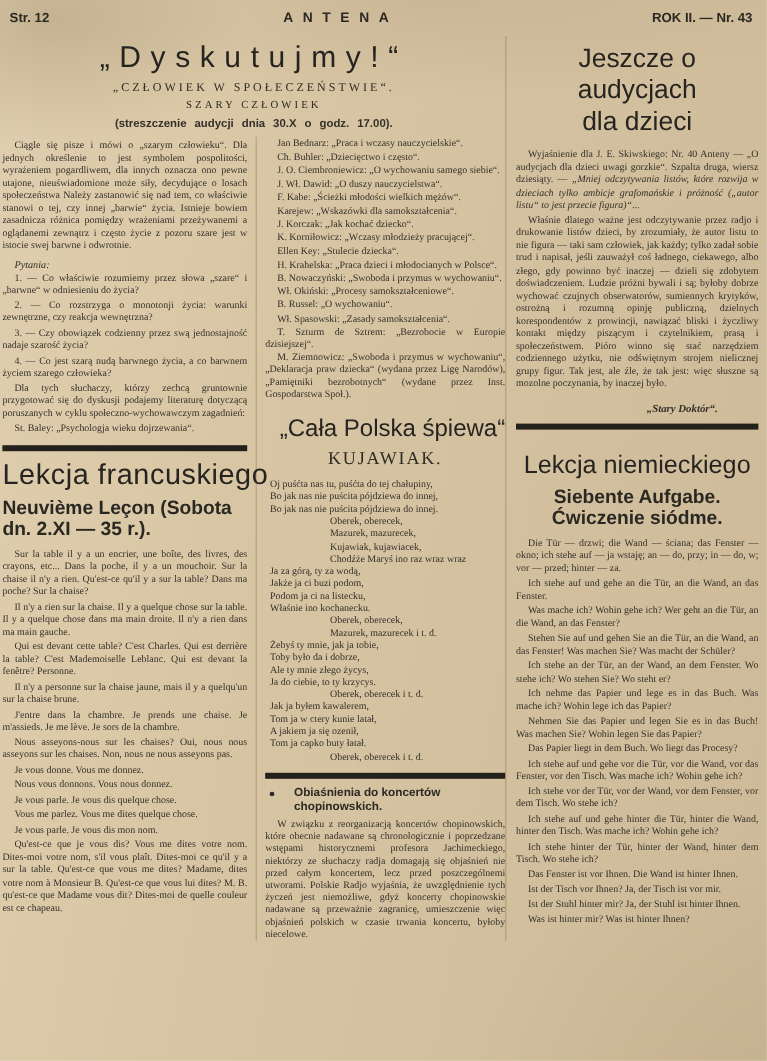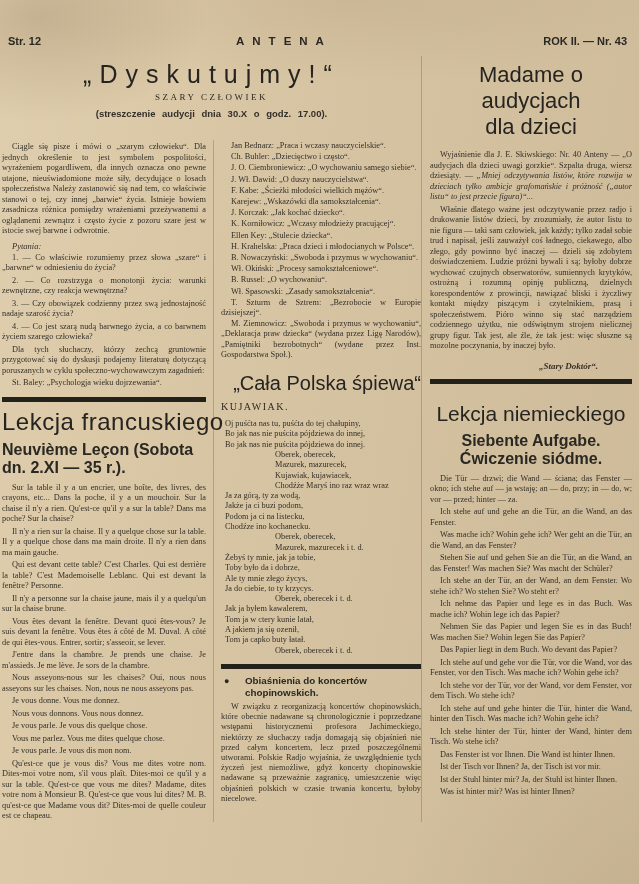--- a/index.html
+++ b/index.html
@@ -8,21 +8,21 @@
     background:#d8c5a3;
     background-image:
       radial-gradient(ellipse 260px 160px at 6% 2%, rgba(116,92,58,.24), transparent 65%),
       radial-gradient(ellipse 500px 120px at 55% 0%, rgba(116,92,58,.12), transparent 70%),
       radial-gradient(ellipse 420px 320px at 102% 104%, rgba(116,92,58,.10), transparent 65%),
       linear-gradient(100deg, rgba(255,246,222,.20) 0%, rgba(0,0,0,0) 35%, rgba(108,86,52,.10) 100%);
     color:#34302a;
     font-family:"Liberation Serif","DejaVu Serif",serif;
   }
   .hdr{position:relative; height:22px; padding:8px 10px 0 8px;
-       font-family:"Liberation Sans","DejaVu Sans",sans-serif; font-weight:bold; font-size:11px; color:#2a2822;margin-top:26px;}
+       font-family:"Liberation Sans","DejaVu Sans",sans-serif; font-weight:bold; font-size:11px; color:#2a2822;}
   .hdr .pageno{position:absolute; left:8px; top:9px;}
   .hdr .masthead{position:absolute; left:236px; top:9px; letter-spacing:8px; font-size:11.5px;}
   .hdr .issue{position:absolute; right:12px; top:9px;}
 
   .bodyrow{display:flex; padding:0 2px;}
   .leftwrap{width:419px;}
   .colright{width:202px; padding-left:8px; border-left:1px solid rgba(92,75,48,.30);}
 
   .lead{text-align:center; padding-top:4px; height:80px;}
   .lead-title{font-family:"Liberation Sans","DejaVu Sans",sans-serif; font-size:25px; letter-spacing:8px; color:#262420;}
@@ -39,21 +39,21 @@
   .ital{font-style:italic;}
   .qlabel{margin:0; padding-top:4px; font-size:8.5px; font-style:italic; text-indent:10px;}
 
   .bar{height:5px; background:#23211b; margin:8px 0 6px;}
 
   .h-fr{font-family:"Liberation Sans","DejaVu Sans",sans-serif; font-weight:400; font-size:24px; letter-spacing:.5px; margin:1px 0 5px; color:#262420; white-space:nowrap;}
   .subhead{font-family:"Liberation Sans","DejaVu Sans",sans-serif; font-weight:bold; font-size:16px; margin:0 0 4px; color:#2a2822;}
   .subhead.ctr{text-align:center;}
 
   .h-song{font-family:"Liberation Sans","DejaVu Sans",sans-serif; font-weight:400; font-size:20px; text-align:right; margin:12px 0 6px; color:#262420; white-space:nowrap;}
-  .kuj{font-size:10px; letter-spacing:1.5px; margin:0 0 7px; color:#2e2b25;}
+  .kuj{text-align:center; font-size:15px; letter-spacing:1.5px; margin:0 0 7px; color:#2e2b25;}
   .verse{font-size:8.3px; line-height:10.3px; margin-left:4px;}
   .vline{white-space:nowrap;}
   .vline.ind{margin-left:50px;}
 
   .bullet-head{font-family:"Liberation Sans","DejaVu Sans",sans-serif; font-weight:bold; font-size:9.8px; line-height:12px; padding-left:24px; position:relative; margin:2px 0 2px; color:#2a2822;}
   .bdot{position:absolute; left:3px; top:0; font-size:9px;}
 
   .h-right{font-family:"Liberation Sans","DejaVu Sans",sans-serif; font-weight:400; font-size:22px; line-height:26px; text-align:center; margin:6px 0 8px; color:#262420;}
   .h-de{font-family:"Liberation Sans","DejaVu Sans",sans-serif; font-weight:400; font-size:21px; text-align:center; margin:18px 0 6px; color:#262420; white-space:nowrap;}
   .sig{text-align:right; padding-right:34px; font-style:italic; font-weight:bold; font-size:9px; margin:9px 0 2px;}
@@ -68,20 +68,21 @@
     <span class="masthead">ANTENA</span>
     <span class="issue">ROK II. — Nr. 43</span>
   </div>
 
   <div class="bodyrow">
 
     <div class="leftwrap">
 
       <div class="lead">
         <div class="lead-title">„Dyskutujmy!“</div>
+        <div class="lead-sub1">„CZŁOWIEK W SPOŁECZEŃSTWIE“.</div>
         <div class="lead-sub2">SZARY CZŁOWIEK</div>
         <div class="lead-sub3">(streszczenie audycji dnia 30.X o godz. 17.00).</div>
       </div>
 
       <div class="twocol">
 
         <div class="colleft">
           <p class="para">Ciągle się pisze i mówi o „szarym człowieku“. Dla jednych określenie to jest symbolem pospolitości, wyrażeniem pogardliwem, dla innych oznacza ono pewne utajone, nieuświadomione może siły, decydujące o losach społeczeństwa Należy zastanowić się nad tem, co właściwie stanowi o tej, czy innej „barwie“ życia. Istnieje bowiem zasadnicza różnica pomiędzy wrażeniami przeżywanemi a oglądanemi zewnątrz i często życie z pozoru szare jest w istocie swej barwne i odwrotnie.</p>
           <p class="qlabel">Pytania:</p>
           <div>
@@ -95,21 +96,20 @@
 
           <div class="bar"></div>
 
           <h2 class="h-fr">Lekcja francuskiego</h2>
           <div class="subhead">Neuvième Leçon (Sobota dn. 2.XI — 35 r.).</div>
           <div>
               <p class="para">Sur la table il y a un encrier, une boîte, des livres, des crayons, etc... Dans la poche, il y a un mouchoir. Sur la chaise il n'y a rien. Qu'est-ce qu'il y a sur la table? Dans ma poche? Sur la chaise?</p>
               <p class="para">Il n'y a rien sur la chaise. Il y a quelque chose sur la table. Il y a quelque chose dans ma main droite. Il n'y a rien dans ma main gauche.</p>
               <p class="para">Qui est devant cette table? C'est Charles. Qui est derrière la table? C'est Mademoiselle Leblanc. Qui est devant la fenêtre? Personne.</p>
               <p class="para">Il n'y a personne sur la chaise jaune, mais il y a quelqu'un sur la chaise brune.</p>
-              <p class="para">Vous êtes devant la fenêtre. Devant quoi êtes-vous? Je suis devant la fenêtre. Vous êtes à côté de M. Duval. A côté de qui êtes-vous. Entrer, sortir; s'asseoir, se lever.</p>
               <p class="para">J'entre dans la chambre. Je prends une chaise. Je m'assieds. Je me lève. Je sors de la chambre.</p>
               <p class="para">Nous asseyons-nous sur les chaises? Oui, nous nous asseyons sur les chaises. Non, nous ne nous asseyons pas.</p>
               <p class="para">Je vous donne. Vous me donnez.</p>
               <p class="para">Nous vous donnons. Vous nous donnez.</p>
               <p class="para">Je vous parle. Je vous dis quelque chose.</p>
               <p class="para">Vous me parlez. Vous me dites quelque chose.</p>
               <p class="para">Je vous parle. Je vous dis mon nom.</p>
               <p class="para">Qu'est-ce que je vous dis? Vous me dites votre nom. Dites-moi votre nom, s'il vous plaît. Dites-moi ce qu'il y a sur la table. Qu'est-ce que vous me dites? Madame, dites votre nom à Monsieur B. Qu'est-ce que vous lui dites? M. B. qu'est-ce que Madame vous dit? Dites-moi de quelle couleur est ce chapeau.</p>
             </div>
         </div>
@@ -140,21 +140,21 @@
               <div class="vline">Oj puśćta nas tu, puśćta do tej chałupiny,</div>
               <div class="vline">Bo jak nas nie puścita pójdziewa do innej,</div>
               <div class="vline">Bo jak nas nie puścita pójdziewa do innej.</div>
               <div class="vline ind">Oberek, oberecek,</div>
               <div class="vline ind">Mazurek, mazurecek,</div>
               <div class="vline ind">Kujawiak, kujawiacek,</div>
               <div class="vline ind">Chodźże Maryś ino raz wraz wraz</div>
               <div class="vline">Ja za górą, ty za wodą,</div>
               <div class="vline">Jakże ja ci buzi podom,</div>
               <div class="vline">Podom ja ci na listecku,</div>
-              <div class="vline">Chodźze ino kochanecku.</div>
+              <div class="vline">Właśnie ino kochanecku.</div>
               <div class="vline ind">Oberek, oberecek,</div>
               <div class="vline ind">Mazurek, mazurecek i t. d.</div>
               <div class="vline">Żebyś ty mnie, jak ja tobie,</div>
               <div class="vline">Toby było da i dobrze,</div>
               <div class="vline">Ale ty mnie złego życys,</div>
               <div class="vline">Ja do ciebie, to ty krzycys.</div>
               <div class="vline ind">Oberek, oberecek i t. d.</div>
               <div class="vline">Jak ja byłem kawalerem,</div>
               <div class="vline">Tom ja w ctery kunie latał,</div>
               <div class="vline">A jakiem ja się ozenił,</div>
@@ -168,39 +168,39 @@
             <span class="bdot">●</span>
             <span>Obiaśnienia do koncertów chopinowskich.</span>
           </div>
           <p class="para">W związku z reorganizacją koncertów chopinowskich, które obecnie nadawane są chronologicznie i poprzedzane wstępami historycznemi profesora Jachimeckiego, niektórzy ze słuchaczy radja domagają się objaśnień nie przed całym koncertem, lecz przed poszczególnemi utworami. Polskie Radjo wyjaśnia, że uwzględnienie tych życzeń jest niemożliwe, gdyż koncerty chopinowskie nadawane są przeważnie zagranicę, umieszczenie więc objaśnień polskich w czasie trwania koncertu, byłoby niecelowe.</p>
         </div>
 
       </div>
     </div>
 
     <div class="colright">
-      <h1 class="h-right"><span>Madame o audycjach</span><br><span>dla dzieci</span></h1>
+      <h1 class="h-right"><span>Jeszcze o audycjach</span><br><span>dla dzieci</span></h1>
 
       <p class="para"><span>Wyjaśnienie dla J. E. Skiwskiego: Nr. 40 Anteny — „O audycjach dla dzieci uwagi gorzkie“. Szpalta druga, wiersz dziesiąty. — </span><span class="ital">„Mniej odczytywania listów, które rozwija w dzieciach tylko ambicje grafomańskie i próżność („autor listu“ to jest przecie figura)“...</span></p>
       <p class="para">Właśnie dlatego ważne jest odczytywanie przez radjo i drukowanie listów dzieci, by zrozumiały, że autor listu to nie figura — taki sam człowiek, jak każdy; tylko zadał sobie trud i napisał, jeśli zauważył coś ładnego, ciekawego, albo złego, gdy powinno być inaczej — dzieli się zdobytem doświadczeniem. Ludzie próżni bywali i są; byłoby dobrze wychować czujnych obserwatorów, sumiennych krytyków, ostrożną i rozumną opinję publiczną, dzielnych korespondentów z prowincji, nawiązać bliski i życzliwy kontakt między piszącym i czytelnikiem, prasą i społeczeństwem. Pióro winno się stać narzędziem codziennego użytku, nie odświętnym strojem nielicznej grupy figur. Tak jest, ale źle, że tak jest: więc słuszne są mozolne poczynania, by inaczej było.</p>
       <div class="sig">„Stary Doktór“.</div>
 
       <div class="bar"></div>
 
       <h2 class="h-de">Lekcja niemieckiego</h2>
       <div class="subhead ctr">Siebente Aufgabe. Ćwiczenie siódme.</div>
       <div>
           <p class="para">Die Tür — drzwi; die Wand — ściana; das Fenster — okno; ich stehe auf — ja wstaję; an — do, przy; in — do, w; vor — przed; hinter — za.</p>
           <p class="para">Ich stehe auf und gehe an die Tür, an die Wand, an das Fenster.</p>
           <p class="para">Was mache ich? Wohin gehe ich? Wer geht an die Tür, an die Wand, an das Fenster?</p>
           <p class="para">Stehen Sie auf und gehen Sie an die Tür, an die Wand, an das Fenster! Was machen Sie? Was macht der Schüler?</p>
           <p class="para">Ich stehe an der Tür, an der Wand, an dem Fenster. Wo stehe ich? Wo stehen Sie? Wo steht er?</p>
           <p class="para">Ich nehme das Papier und lege es in das Buch. Was mache ich? Wohin lege ich das Papier?</p>
           <p class="para">Nehmen Sie das Papier und legen Sie es in das Buch! Was machen Sie? Wohin legen Sie das Papier?</p>
-          <p class="para">Das Papier liegt in dem Buch. Wo devant das Papier?</p>
+          <p class="para">Das Papier liegt in dem Buch. Wo liegt das Procesy?</p>
           <p class="para">Ich stehe auf und gehe vor die Tür, vor die Wand, vor das Fenster, vor den Tisch. Was mache ich? Wohin gehe ich?</p>
           <p class="para">Ich stehe vor der Tür, vor der Wand, vor dem Fenster, vor dem Tisch. Wo stehe ich?</p>
           <p class="para">Ich stehe auf und gehe hinter die Tür, hinter die Wand, hinter den Tisch. Was mache ich? Wohin gehe ich?</p>
           <p class="para">Ich stehe hinter der Tür, hinter der Wand, hinter dem Tisch. Wo stehe ich?</p>
           <p class="para">Das Fenster ist vor Ihnen. Die Wand ist hinter Ihnen.</p>
           <p class="para">Ist der Tisch vor Ihnen? Ja, der Tisch ist vor mir.</p>
           <p class="para">Ist der Stuhl hinter mir? Ja, der Stuhl ist hinter Ihnen.</p>
           <p class="para">Was ist hinter mir? Was ist hinter Ihnen?</p>
         </div>
     </div>

